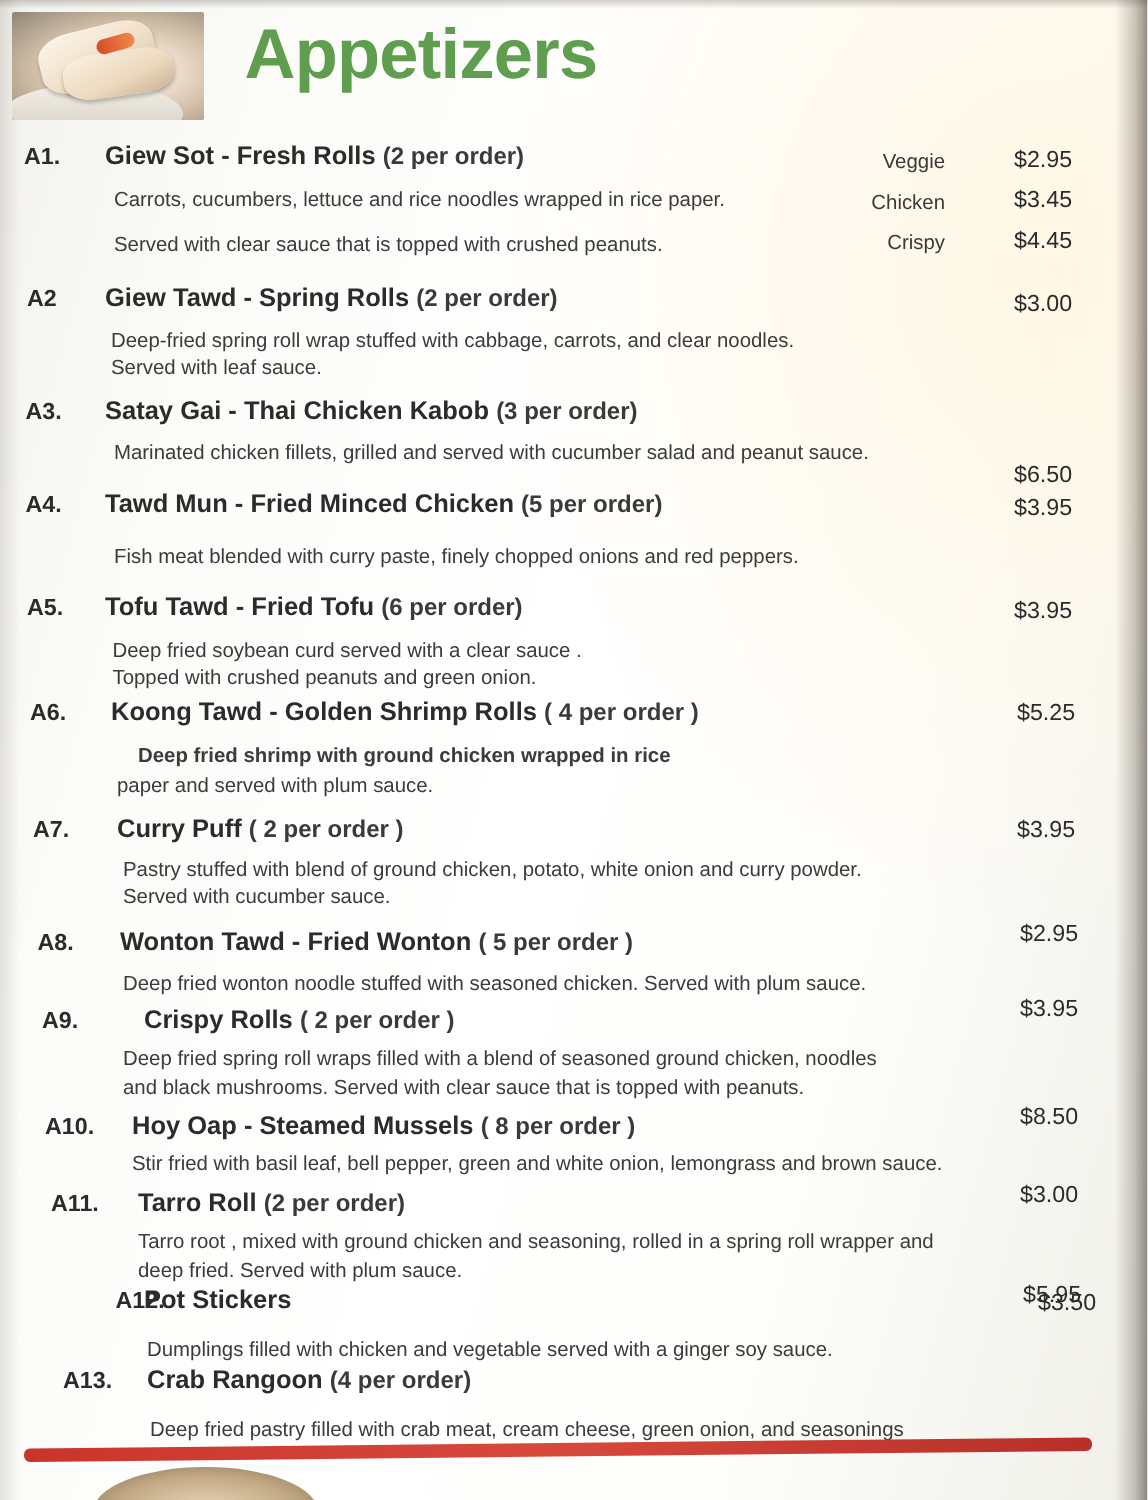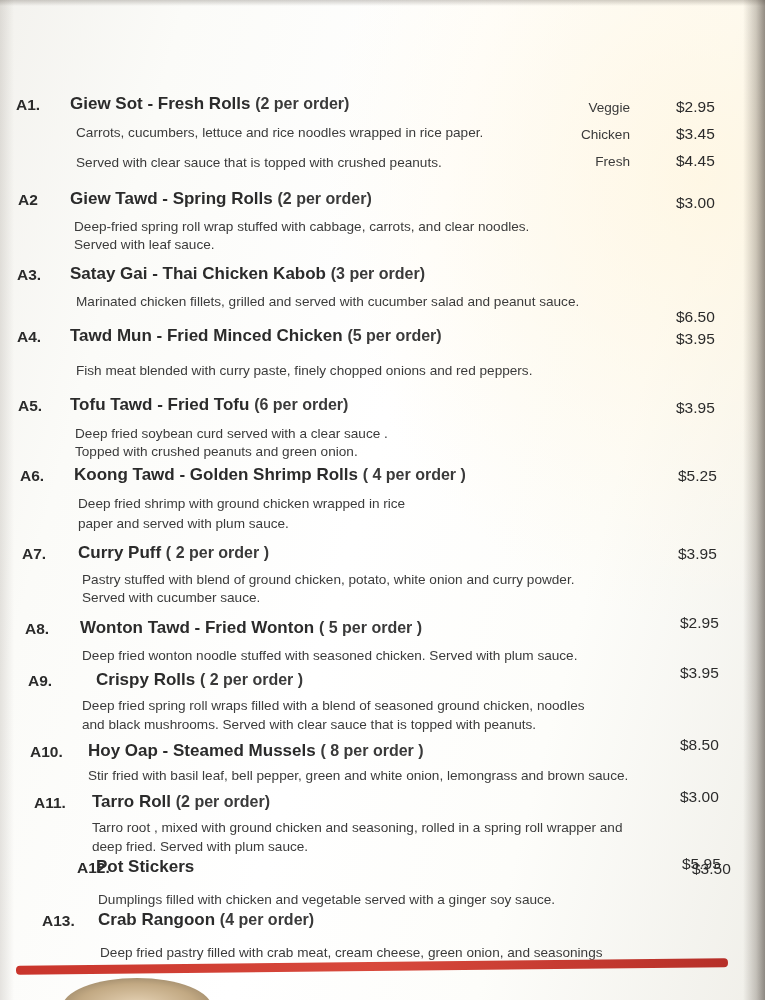--- a/index.html
+++ b/index.html
@@ -174,28 +174,39 @@
     background: linear-gradient(180deg, rgba(90,82,72,.28), rgba(90,82,72,0));
     pointer-events: none;
   }
 </style>
 </head>
 <body>
 
 <div id="page">
   <div id="page-shadow-top"></div>
 
+  <div id="header">
+    <div id="header-photo">
+      <div class="photo-inner">
+        <div class="photo-plate"></div>
+        <div class="photo-roll"></div>
+        <div class="photo-roll2"></div>
+        <div class="photo-accent"></div>
+      </div>
+    </div>
+    <div id="header-title">Appetizers</div>
+  </div>
 
   <div id="menu">
 
     <div class="plabel" style="left:560px; top:14px; width:70px;">Veggie</div>
     <div class="price" style="left:676px; top:12px;">$2.95</div>
     <div class="plabel" style="left:560px; top:41px; width:70px;">Chicken</div>
     <div class="price" style="left:676px; top:39px;">$3.45</div>
-    <div class="plabel" style="left:560px; top:68px; width:70px;">Fresh</div>
+    <div class="plabel" style="left:560px; top:68px; width:70px;">Crispy</div>
     <div class="price" style="left:676px; top:66px;">$4.45</div>
 
     <div class="item">
       <div class="code" style="left:16px; top:10px;">A1.</div>
       <div class="name" style="left:70px; top:8px;">
         <span>Giew Sot - Fresh Rolls</span>
         <span class="qty">(2 per order)</span>
       </div>
       <div class="desc" style="left:76px; top:38px;">Carrots, cucumbers, lettuce and rice noodles wrapped in rice paper.</div>
       <div class="desc" style="left:76px; top:68px;">Served with clear sauce that is topped with crushed peanuts.</div>
@@ -243,21 +254,21 @@
       <div class="desc" style="left:75px; top:357px;">Topped with crushed peanuts and green onion.</div>
     </div>
 
     <div class="item">
       <div class="code" style="left:20px; top:381px;">A6.</div>
       <div class="name" style="left:74px; top:379px;">
         <span>Koong Tawd - Golden Shrimp Rolls</span>
         <span class="qty">( 4 per order )</span>
       </div>
       <div class="price" style="left:678px; top:381px;">$5.25</div>
-      <div class="desc" style="left:78px; top:409px;">Deep fried shrimp with ground chicken wrapped in rice</div>
+      <div class="desc" style="left:92px; top:409px;font-weight:bold;">Deep fried shrimp with ground chicken wrapped in rice</div>
       <div class="desc" style="left:78px; top:429px;">paper and served with plum sauce.</div>
     </div>
 
     <div class="item">
       <div class="code" style="left:22px; top:459px;">A7.</div>
       <div class="name" style="left:78px; top:457px;">
         <span>Curry Puff</span>
         <span class="qty">( 2 per order )</span>
       </div>
       <div class="price" style="left:678px; top:459px;">$3.95</div>

